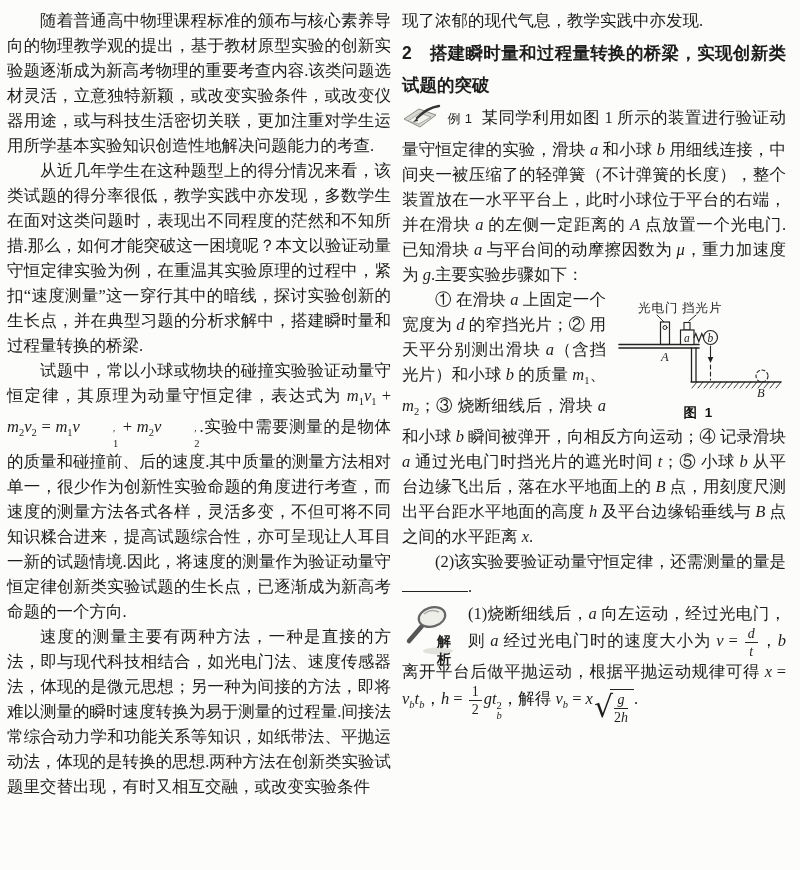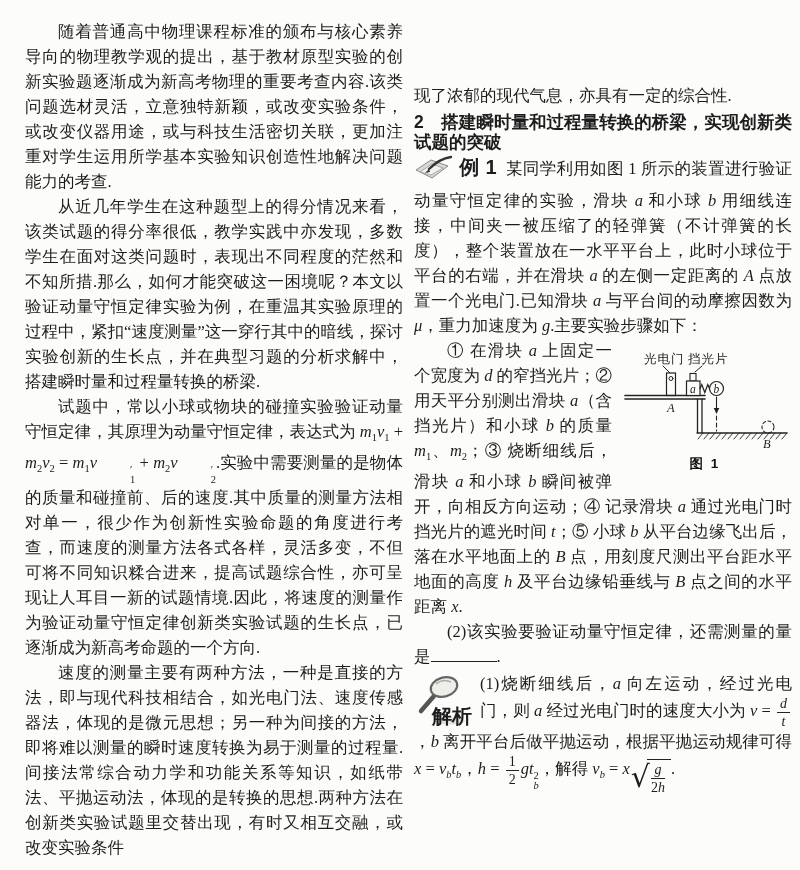--- a/index.html
+++ b/index.html
@@ -3,58 +3,58 @@
 <meta charset="utf-8">
 <style>
 * { margin:0; padding:0; box-sizing:border-box; }
 html,body { width:800px; height:870px; }
 body {
   background:#fcfcfa;
   color:#1d1d1d;
   font-family:"Liberation Serif","DejaVu Serif",serif;
   overflow:hidden;
 }
-.page { width:800px; height:870px; padding:8px 8px 0 25px; display:flex; gap:11px; overflow:hidden;align-items:center; }
+.page { width:800px; height:870px; padding:8px 8px 0 7px; display:flex; gap:11px; overflow:hidden; }
 .col { width:384px; }
 .para {
   font-size:16.5px;
   line-height:25px;
   text-align:justify;
   text-justify:inter-ideograph;
 }
 .indent { text-indent:2em; }
 h2.sec {
   font-family:"Liberation Sans","DejaVu Sans",sans-serif;
   font-size:17.5px; font-weight:700;
-  line-height:20px; margin:4px 0 3px;
+  line-height:32px; margin:4px 0 3px;
   text-align:justify;
 }
 .var { font-style:italic; font-family:"Liberation Serif","DejaVu Serif",serif; }
 sub.var, sub.nvar { font-size:10.5px; vertical-align:-4px; }
 .ss { display:inline-flex; flex-direction:column; align-items:flex-start; vertical-align:-5px; font-size:10.5px; line-height:10px; }
 .frac { display:inline-block; text-align:center; vertical-align:-10px; font-size:14px; line-height:15px; margin:0 2px; }
 .frac .num { display:block; border-bottom:1px solid #222; padding:0 3px 1px; }
 .frac .den { display:block; padding-top:1px; }
 .sqrt { display:inline-flex; align-items:center; vertical-align:-13px; margin-left:1px; }
 .sqrt .rad { font-size:30px; line-height:1; font-family:"DejaVu Sans",sans-serif; }
 .sqrt .vinc { border-top:1.5px solid #222; padding:2px 4px 0 2px; margin-left:-3px; }
 .blank { display:inline-block; height:3px; border-bottom:1.2px solid #222; }
 .example-para .ex-icon { display:inline-block; vertical-align:-7px; margin-right:3px; }
 .ex-label {
   font-family:"Liberation Sans","DejaVu Sans",sans-serif;
-  font-weight:700; font-size:20px; margin:0 9px 0 2px; font-style:normal;
+  font-weight:400; font-size:13px; margin:0 9px 0 2px; font-style:normal;
 }
 .figure { float:right; width:175px; margin:3px 0 2px 5px; }
 .figure svg { display:block; }
 .analysis { margin-top:2px; }
 .ana-icon { float:left; width:62px; height:54px; position:relative; margin:4px 4px 0 0; }
 .ana-label {
-  position:absolute; left:18px; top:28px;
+  position:absolute; left:35px; top:28px;
   font-family:"Liberation Sans","DejaVu Sans",sans-serif;
-  font-weight:700; font-size:20px; font-style:normal;
+  font-weight:700; font-size:14px; font-style:normal;
 }
 svg text.figtext { font-family:"Liberation Sans","DejaVu Sans",sans-serif; fill:#222; }
 svg text.figvar { font-family:"Liberation Serif","DejaVu Serif",serif; font-style:italic; fill:#1d1d1d; }
 svg text.figcap { font-family:"Liberation Sans","DejaVu Sans",sans-serif; font-weight:700; fill:#111; }
 </style>
 </head>
 <body>
 
 <div class="page">
 
@@ -65,21 +65,21 @@
           <span>′</span>
           <span>1</span>
         </span> + <i class="var">m</i><sub class="nvar">2</sub><i class="var">v</i><span class="ss">
           <span>′</span>
           <span>2</span>
         </span>.实验中需要测量的是物体的质量和碰撞前、后的速度.其中质量的测量方法相对单一，很少作为创新性实验命题的角度进行考查，而速度的测量方法各式各样，灵活多变，不但可将不同知识糅合进来，提高试题综合性，亦可呈现让人耳目一新的试题情境.因此，将速度的测量作为验证动量守恒定律创新类实验试题的生长点，已逐渐成为新高考命题的一个方向.</p>
     <p class="para indent">速度的测量主要有两种方法，一种是直接的方法，即与现代科技相结合，如光电门法、速度传感器法，体现的是微元思想；另一种为间接的方法，即将难以测量的瞬时速度转换为易于测量的过程量.间接法常综合动力学和功能关系等知识，如纸带法、平抛运动法，体现的是转换的思想.两种方法在创新类实验试题里交替出现，有时又相互交融，或改变实验条件</p>
   </div>
 
   <div class="col">
-    <p class="para">现了浓郁的现代气息，亦具有一定的综合性.</p>
+    <p class="para">现了浓郁的现代气息，教学实践中亦发现.</p>
     <h2 class="sec">2　搭建瞬时量和过程量转换的桥梁，实现创新类试题的突破</h2>
 
     <p class="para example-para">
       <span class="ex-icon">
         <svg width="40" height="26" viewBox="0 0 40 26">
           <polygon points="2,15 17,5 34,11 18,23" fill="#d9d9d4" stroke="#8a8a85" stroke-width="1"></polygon>
           <polygon points="6,17 18,9 29,13 17,20" fill="#f2f2ee" stroke="#9a9a94" stroke-width="0.8"></polygon>
           <path d="M37,2 C30,3 22,7 15,14" fill="none" stroke="#333" stroke-width="2.4" stroke-linecap="round"></path>
           <polygon points="15,14 11,18 16,17" fill="#333"></polygon>
         </svg>

